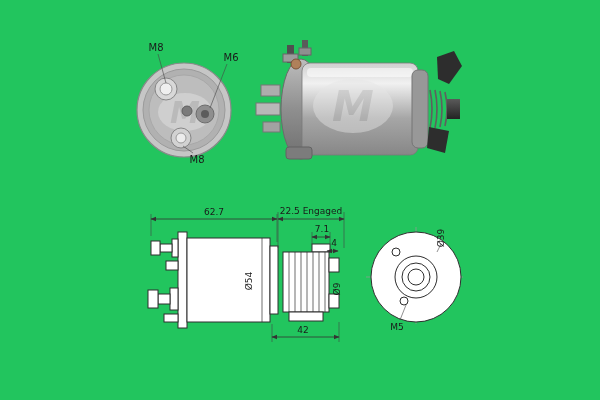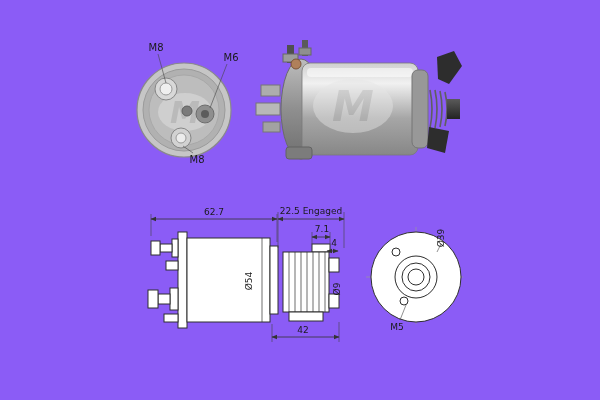--- a/index.html
+++ b/index.html
@@ -1,16 +1,16 @@
 <!DOCTYPE html>
 <html><head>
 <meta charset="utf-8">
 <style>
   html,body{margin:0;padding:0;background:#fff;}
-  .stage{position:relative;width:600px;height:400px;background:#8b5cf6;overflow:hidden;
+  .stage{position:relative;width:600px;height:400px;background:#22c55e;overflow:hidden;
          font-family:"DejaVu Sans","Liberation Sans",sans-serif;}
   svg{display:block;}
   text{fill:#1a1a1a;font-family:"DejaVu Sans","Liberation Sans",sans-serif;}
   .dim{font-size:9px;}
   .lbl{font-size:10px;}
   .wm{font-style:italic;font-weight:bold;fill:#b9b9b9;}
   .dline{stroke:#333;stroke-width:0.8;fill:none;}
   .eline{stroke:#444;stroke-width:0.6;fill:none;}
   .draw{stroke:#2e2e2e;stroke-width:1;fill:#ffffff;}
   .drawthin{stroke:#2e2e2e;stroke-width:0.7;fill:none;}

